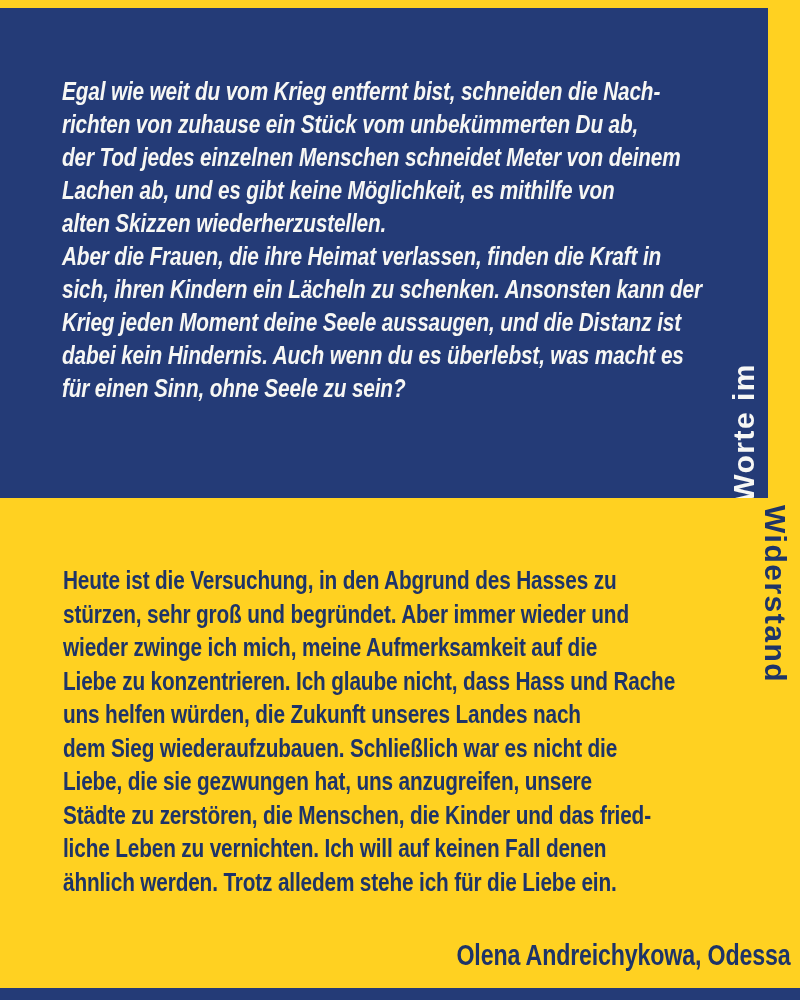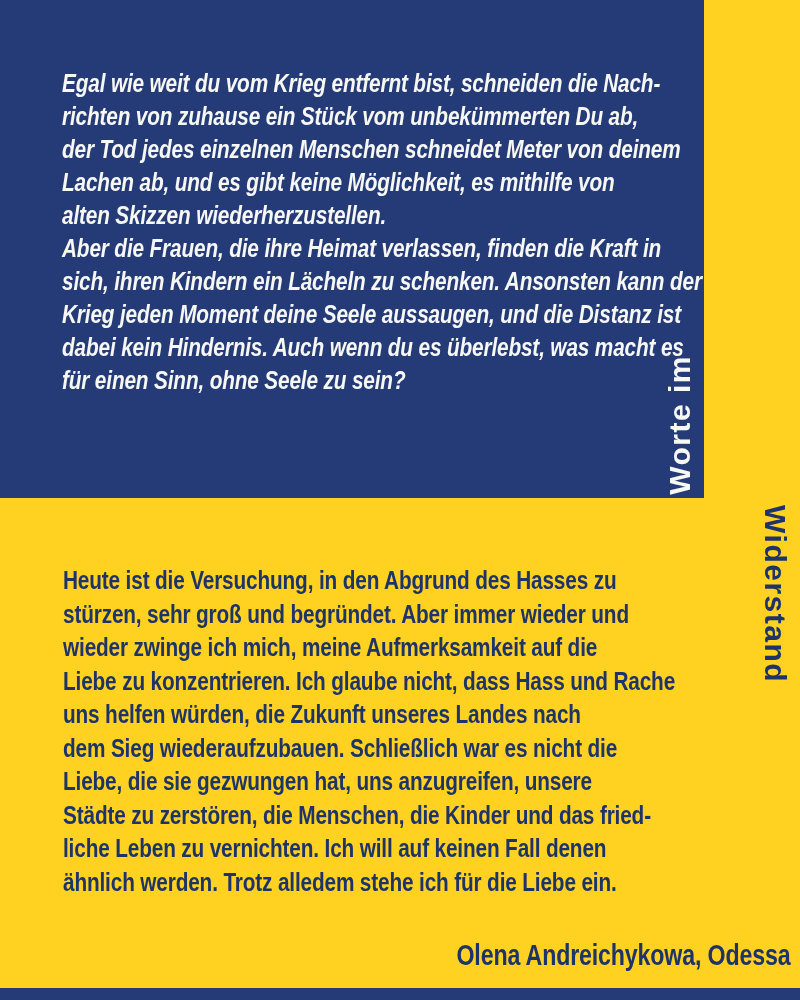--- a/index.html
+++ b/index.html
@@ -6,22 +6,22 @@
   .canvas {
     position: relative;
     width: 800px;
     height: 1000px;
     overflow: hidden;
     background: #ffd121;
     font-family: "Liberation Sans", sans-serif;
   }
   .blue-panel {
     position: absolute;
-    left: 0; top: 0;
-    width: 704px; height: 498px;
+    left: 0; top: 8px;
+    width: 768px; height: 498px;
     background: #243b77;
   }
   .yellow-panel {
     position: absolute;
     left: 0; top: 498px;
     width: 800px; height: 502px;
     background: #ffd121;
   }
   .quote-top {
     position: absolute;

